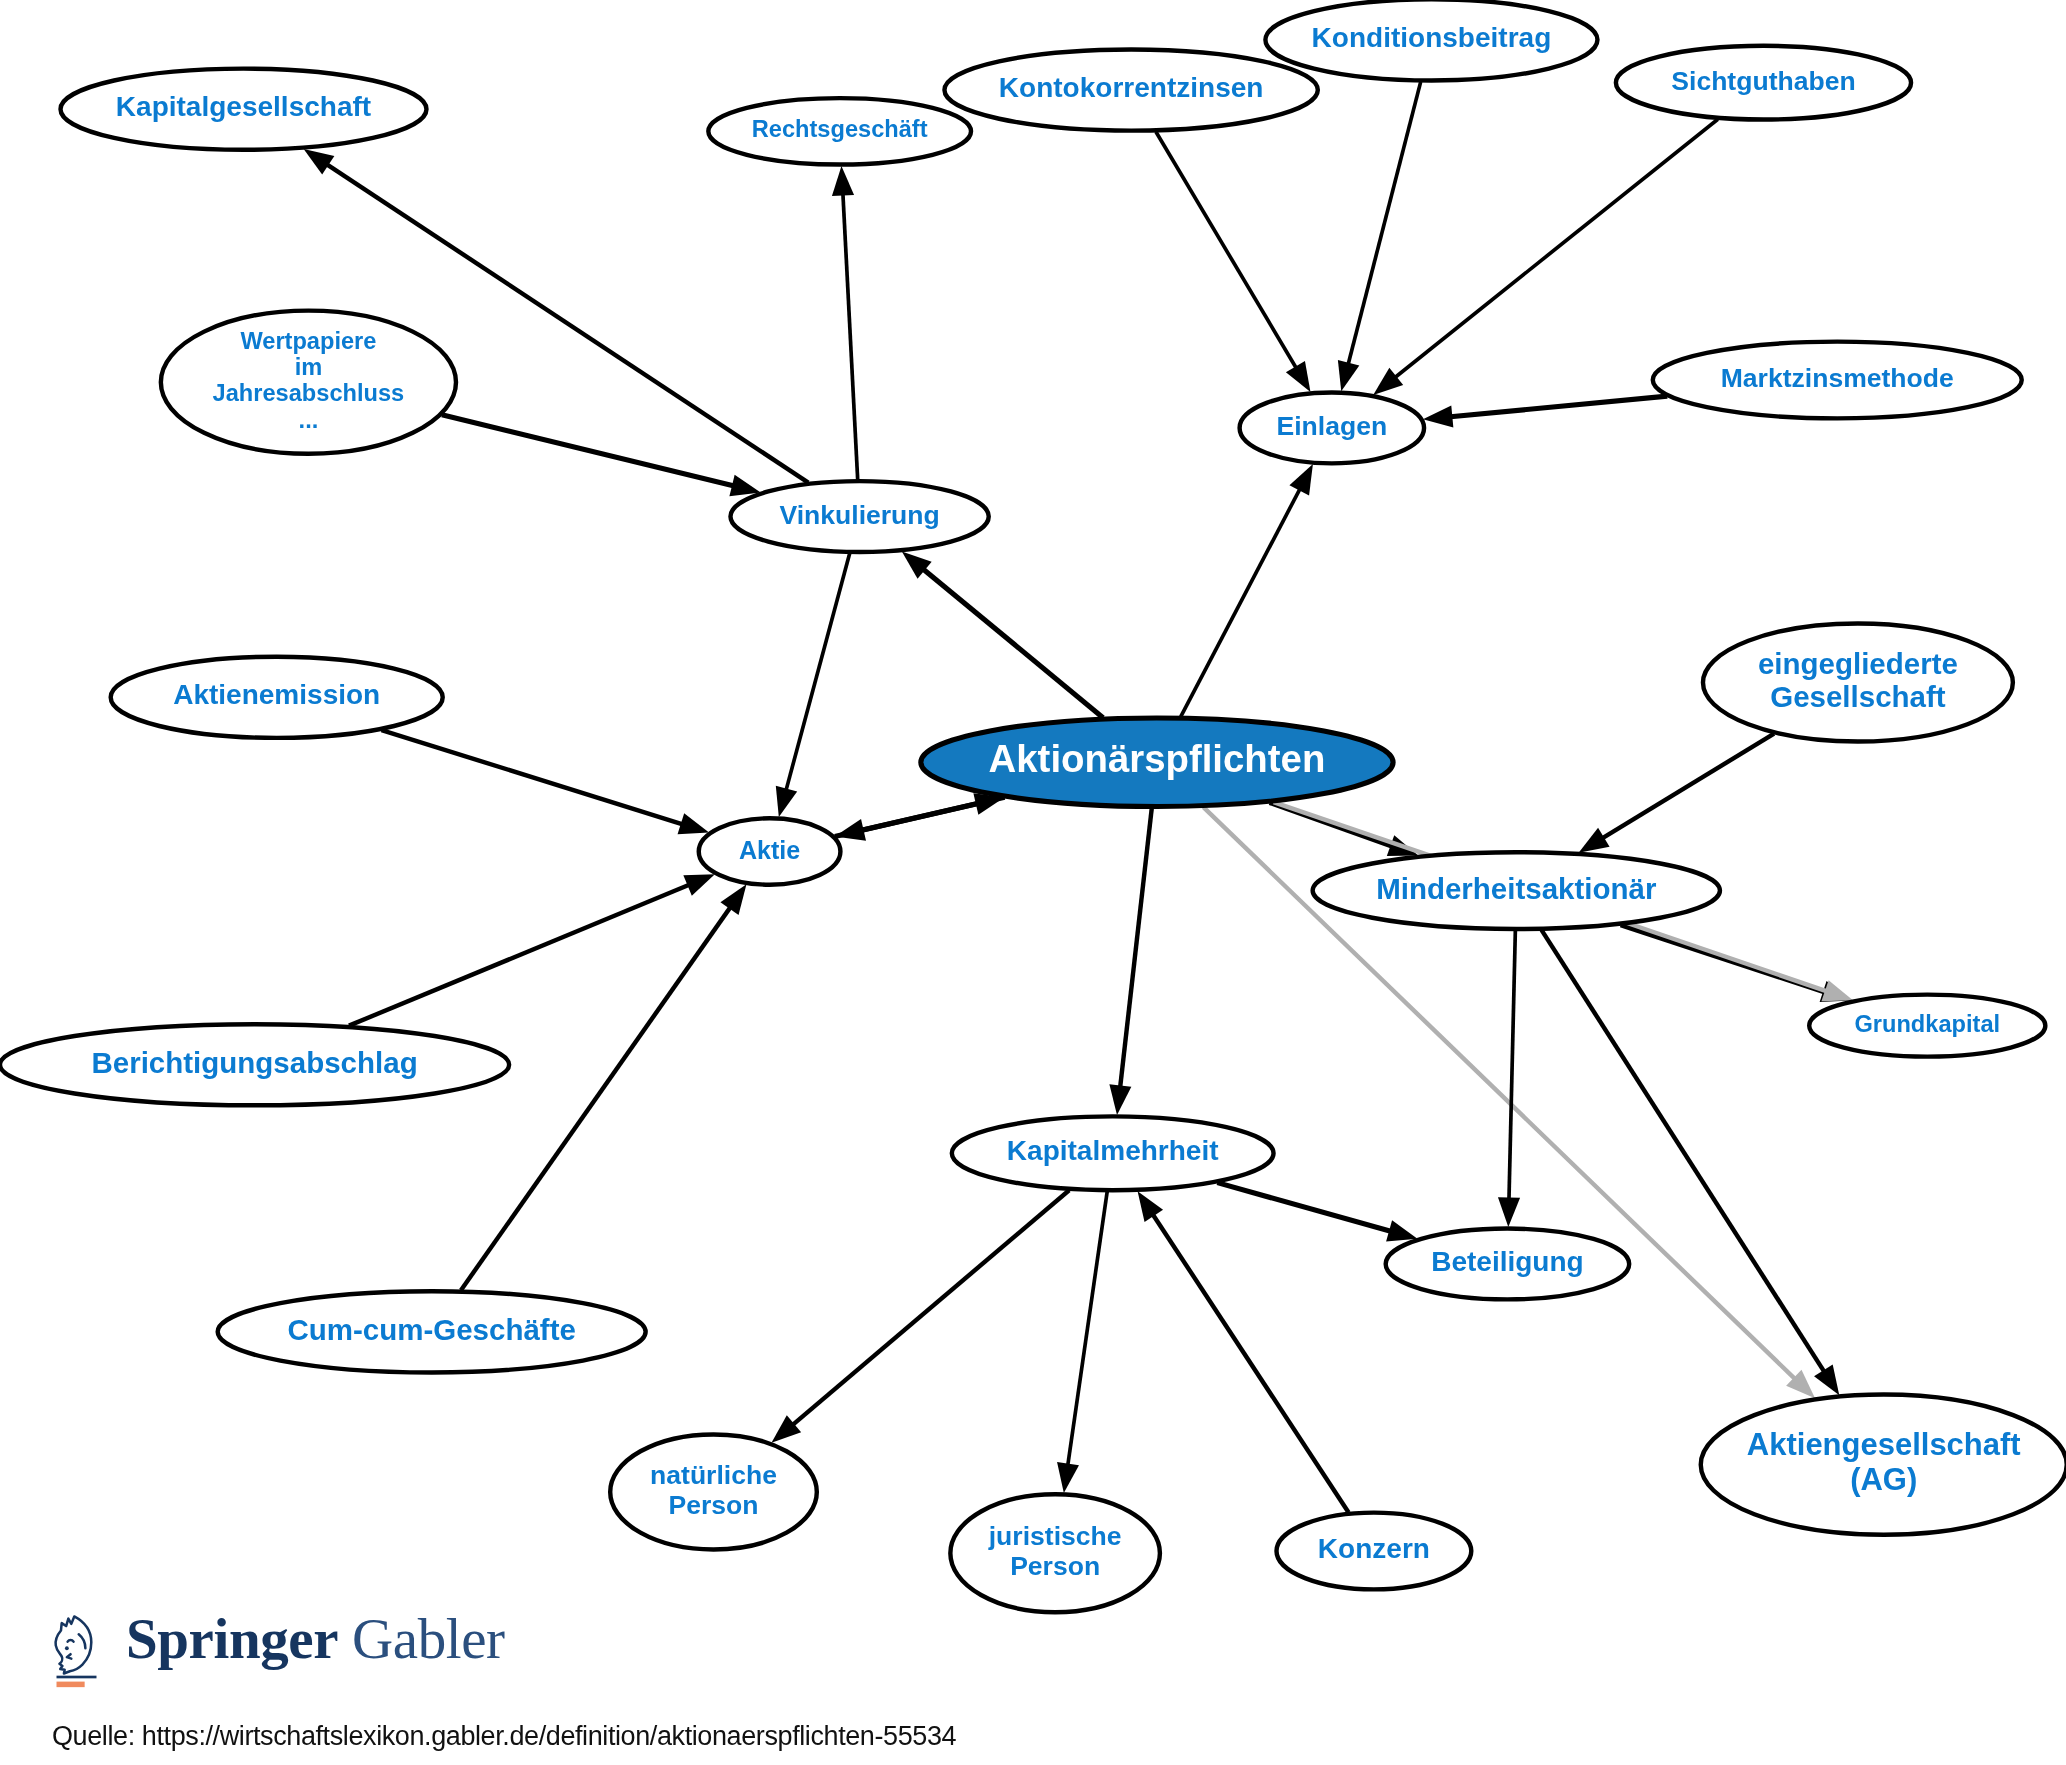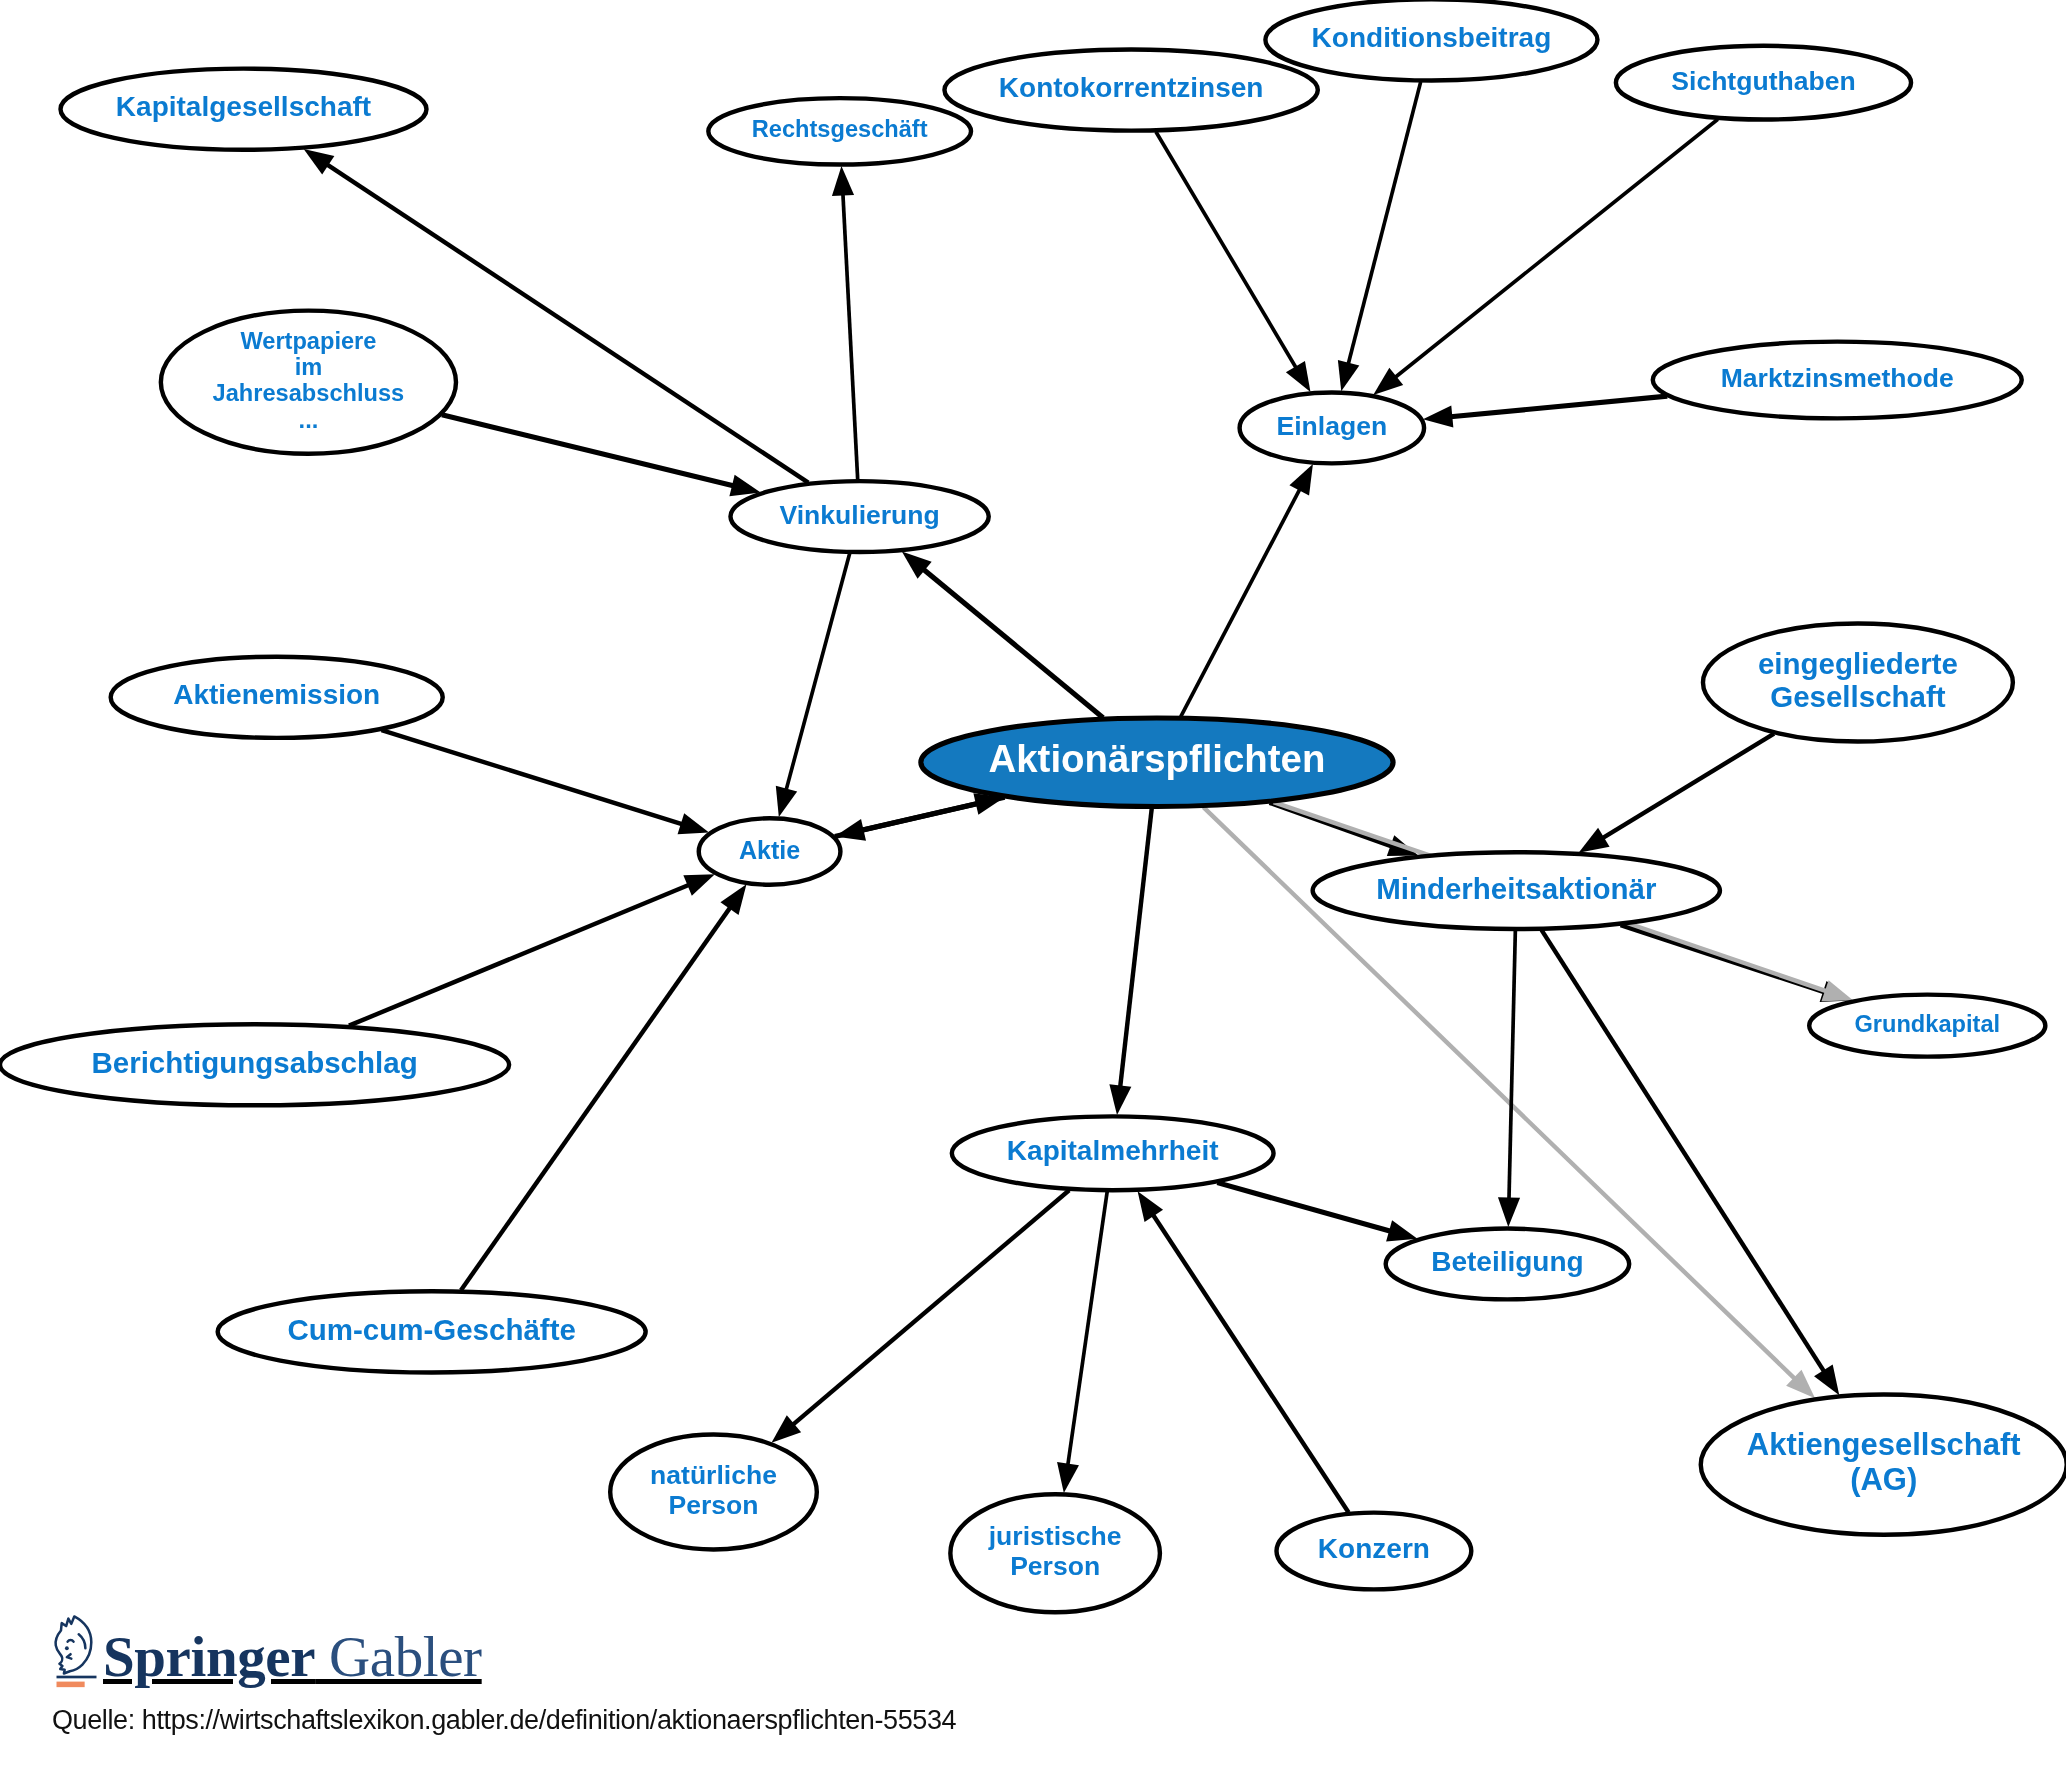--- a/index.html
+++ b/index.html
@@ -55,43 +55,42 @@
   }
   
   #footer {
     position: absolute;
     left: 52px;
     top: 1612px;
     width: 1181px;
   }
   .logo-row {
     display: flex;
-    align-items: flex-end;
-    gap: 2px;
-    text-decoration: underline;
+    align-items: flex-start;
+    gap: 25px;
   }
   .logo-mark {
     width: 49px;
     height: 77px;
     position: relative;
     flex: 0 0 auto;
   }
   .logo-wordmark {
     font-family: "Liberation Serif", serif;
     font-size: 57px;
     line-height: 0.95;
     color: #16355f;
     letter-spacing: -0.4px;
     white-space: nowrap;
     padding-bottom: 4.4px;
   }
   .logo-wordmark .bold-part { font-weight: bold; }
   .logo-wordmark .light-part { font-weight: normal; color: #2b4f7e; }
   .source-line {
-    margin-top: 16px;
+    margin-top: 32px;
     font-family: "Liberation Sans", sans-serif;
     font-size: 27px;
     color: #111111;
     white-space: nowrap;
     letter-spacing: -0.4px;
   }
 </style>
 </head>
 <body>
 

